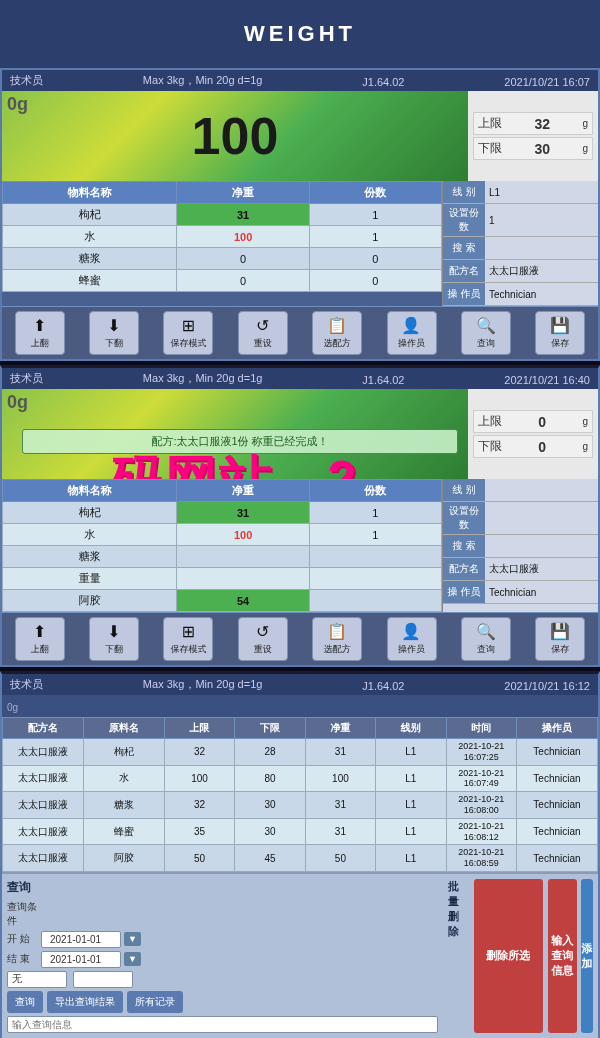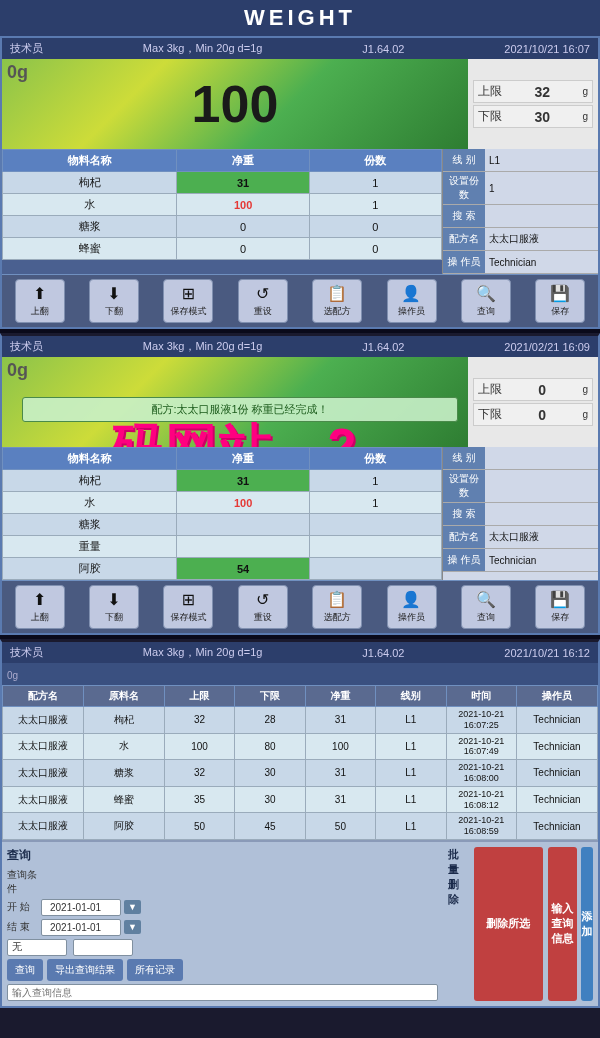--- a/index.html
+++ b/index.html
@@ -12,35 +12,35 @@
     }
 
     
     .top-header {
       background: #2c3e6b;
       color: white;
       text-align: center;
       font-size: 22px;
       font-weight: bold;
       letter-spacing: 4px;
-      padding: 5px 0;
+      padding: 21px 0;
     }
 
     
     .panel {
       background: #3a5080;
       border: 2px solid #5a7ab0;
       margin: 0;
       position: relative;
     }
 
     .panel-header {
       display: flex;
       justify-content: space-between;
-      align-items: center;
+      align-items: flex-end;
       background: #2c3e6b;
       color: #cce;
       font-size: 11px;
       padding: 3px 8px;
     }
 
     
     .panel1 {
       background: #4a6090;
     }
@@ -601,21 +601,21 @@
 </div>
 
 <div class="panel-separator"></div>
 
 <div class="panel panel2">
 
   <div class="panel-header">
     <span>技术员</span>
     <span>Max 3kg，Min 20g  d=1g</span>
     <span>J1.64.02</span>
-    <span>2021/02/21  16:09</span>
+    <span>2021/10/21  16:40</span>
   </div>
 
   <div class="panel2-display">
     <div class="panel2-weight-area">
       <span class="small-weight">0g</span>
       <div class="panel2-overlay">
         <div class="watermark-text">
           <br>
           <span>码网站，2</span>
         </div>

